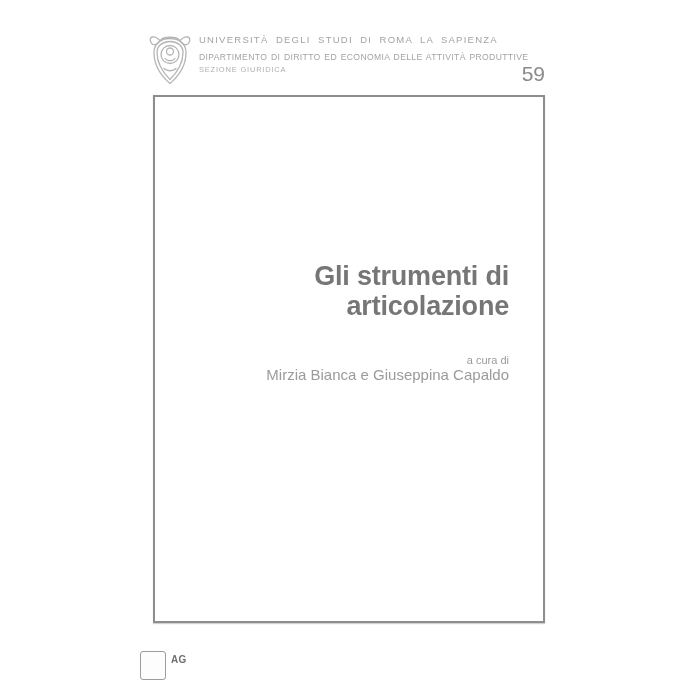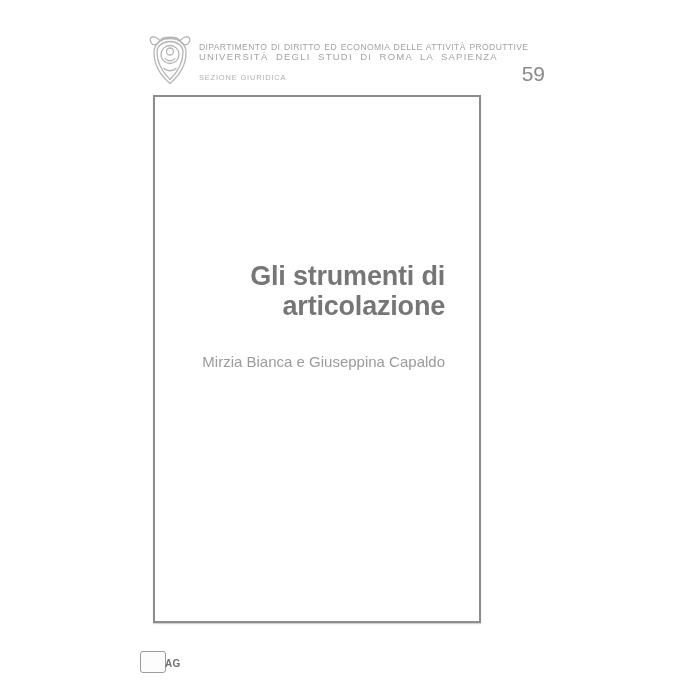--- a/index.html
+++ b/index.html
@@ -28,32 +28,32 @@
     position:absolute;left:146px;top:30px;width:48px;height:57px;
   }
   .crest svg{width:100%;height:100%;}
   .header-lines{
     position:absolute;left:199px;top:35px;width:340px;
     color:var(--header-text);
   }
   .hl{display:block;white-space:nowrap;}
   .hl1{font-size:9.5px;line-height:10px;letter-spacing:1.25px;word-spacing:3.5px;}
   .hl2{font-size:8.6px;line-height:10px;letter-spacing:0.35px;word-spacing:1px;margin-top:7px;}
-  .hl3{font-size:7.5px;line-height:8px;letter-spacing:0.8px;margin-top:12px;color:#b0b0b0;}
+  .hl3{font-size:7.5px;line-height:8px;letter-spacing:0.8px;margin-top:4px;color:#b0b0b0;}
   .hl4{font-size:9px;line-height:10px;letter-spacing:0.5px;margin-top:4px;}
   .series-number{
     position:absolute;top:62px;left:153px;width:392px;
     text-align:right;
     font-size:21px;line-height:23px;
     color:var(--series-number);
   }
 
   
   .cover-box{
-    position:absolute;left:153px;top:95px;width:328px;height:528px;
+    position:absolute;left:153px;top:95px;width:392px;height:528px;
     border:2px solid var(--frame-border);
     background:#ffffff;
     box-shadow:0 1px 1px rgba(0,0,0,0.18);
   }
   .title-block{
     position:absolute;top:164px;right:34px;left:30px;
     text-align:right;
   }
   .book-title{
     font-size:27px;line-height:30px;font-weight:bold;
@@ -72,23 +72,23 @@
   }
   .curators-label{font-size:11px;line-height:12px;}
   .curators-names{font-size:15px;line-height:15px;margin-top:1px;}
 
   
   .publisher{
     position:absolute;left:140px;top:651px;
     display:flex;align-items:center;gap:13px;
   }
   .ag-logo{
-    width:25px;height:22px;
+    width:25px;height:29px;
     border:1.5px solid #9c9c9c;border-radius:3px;
-    display:flex;flex-direction:column;
+    display:flex;flex-direction:row;
     background:#fdfdfd;
     padding-left:24px;
   }
   .ag-top{
     height:7px;margin:2px 3px 0;
     background:repeating-linear-gradient(0deg,#ababab 0 1px,transparent 1px 3px);
     border-bottom:1px solid #b3b3b3;
   }
   .ag-mono{
     flex:1;
@@ -116,33 +116,34 @@
       <path d="M24,8 C33,8 40,13 40,22 C40,36 31,47 24,53 C17,47 8,36 8,22 C8,13 15,8 24,8 Z"></path>
       <path d="M24,11 C31,11 37,15 37,22 C37,34 29,44 24,49 C19,44 11,34 11,22 C11,15 17,11 24,11 Z"></path>
       <circle cx="24" cy="24" r="9"></circle>
       <circle cx="24" cy="21" r="3.5"></circle>
       <path d="M19,28 C21,31 27,31 29,28"></path>
       <path d="M18,38 C21,41 27,41 30,38"></path>
     </svg>
   </span>
 
   <div class="header-lines">
+    <span class="hl hl1">UNIVERSITÀ DEGLI STUDI DI ROMA LA SAPIENZA</span>
     <span class="hl hl2">DIPARTIMENTO DI DIRITTO ED ECONOMIA DELLE ATTIVITÀ PRODUTTIVE</span>
-    <span class="hl hl1">UNIVERSITÀ DEGLI STUDI DI ROMA LA SAPIENZA</span>
     <span class="hl hl3">SEZIONE GIURIDICA</span>
   </div>
 
   <div class="series-number">59</div>
 
   <div class="cover-box">
     <div class="title-block">
       <h1 class="book-title">
         <span>Gli strumenti di articolazione</span>
       </h1>
       <div class="curators">
+        <div class="curators-label">a cura di</div>
         <div class="curators-names">Mirzia Bianca e Giuseppina Capaldo</div>
       </div>
     </div>
   </div>
 
   <footer class="publisher">
     <span class="ag-logo">
       <span class="ag-top"></span>
       <span class="ag-mono">AG</span>
     </span>

